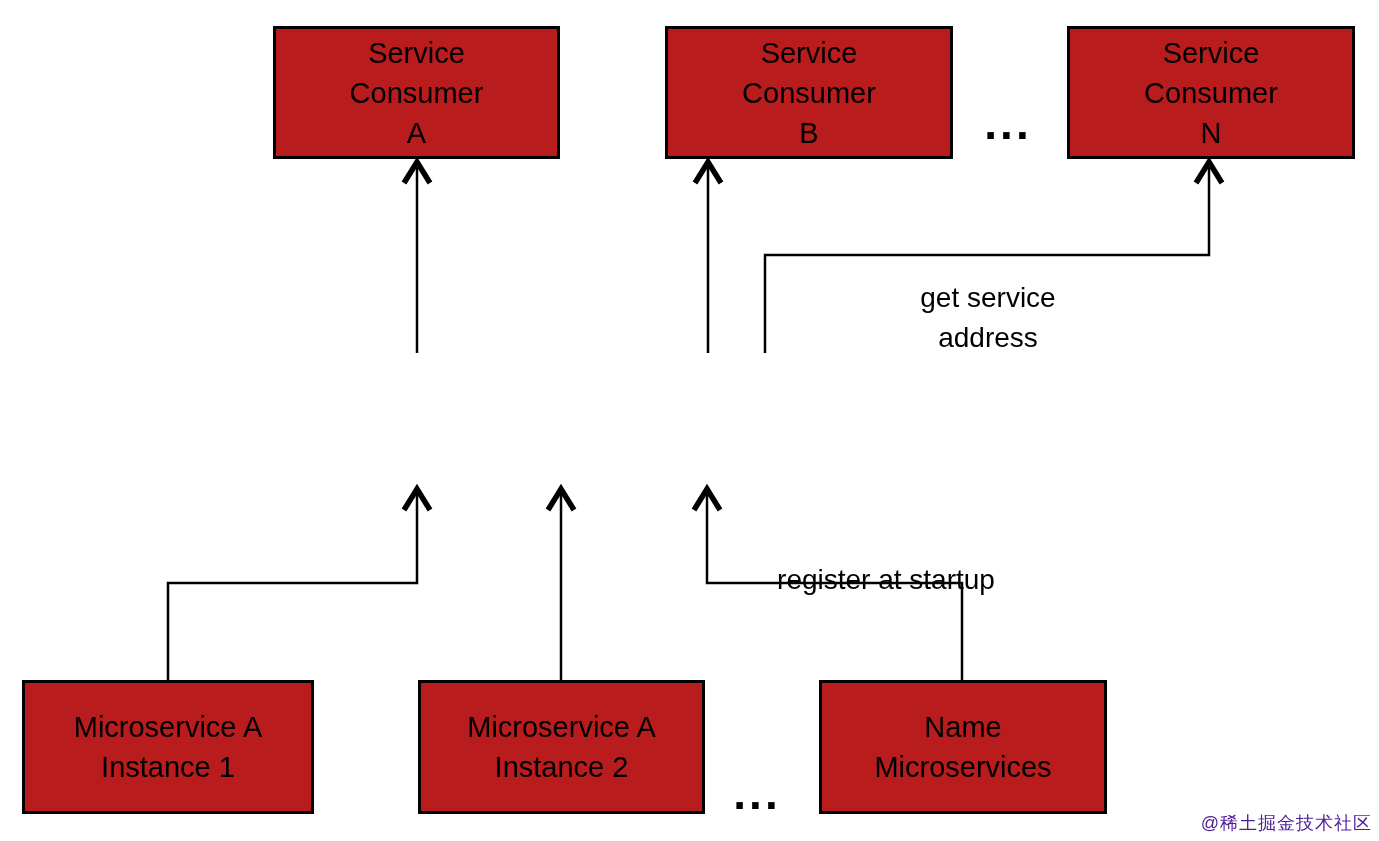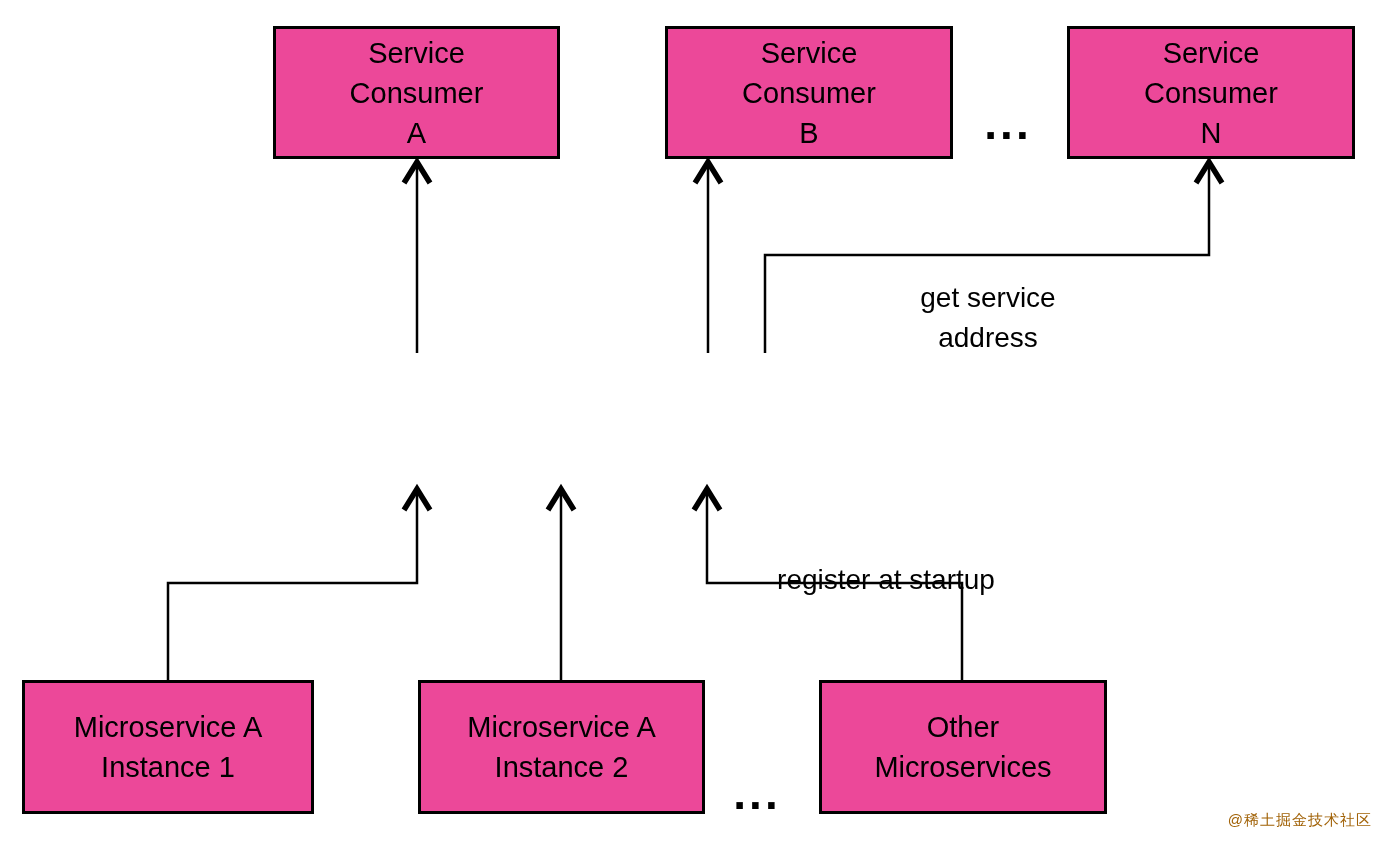--- a/index.html
+++ b/index.html
@@ -21,21 +21,21 @@
     left: 0;
     top: 0;
     width: 1379px;
     height: 841px;
     z-index: 1;
   }
   .node {
     position: absolute;
     box-sizing: border-box;
     border: 3px solid #000000;
-    background: #ec4899;
+    background: #b91c1c;
     display: flex;
     align-items: center;
     justify-content: center;
     text-align: center;
     white-space: pre-line;
     font-size: 29px;
     line-height: 40px;
     z-index: 2;
   }
   .node-consumer-a { left: 273px; top: 26px;  width: 287px; height: 133px; }
@@ -73,23 +73,23 @@
     letter-spacing: 3px;
     z-index: 2;
   }
   .ellipsis-top    { left: 968px; top: 95px; }
   .ellipsis-bottom { left: 717px; top: 765px; }
 
   .watermark {
     position: absolute;
     right: 7px;
     top: 811px;
-    font-size: 15px;
+    font-size: 18px;
     letter-spacing: 1px;
-    color: #a16207;
+    color: #4c1d95;
     z-index: 2;
   }
 </style>
 </head>
 <body>
 
 <div class="canvas">
 
   <svg class="connectors" viewBox="0 0 1379 841" xmlns="http://www.w3.org/2000/svg" fill="none" stroke="#000000">
 
@@ -156,19 +156,19 @@
   </div>
 
   <div class="node node-instance-2">
     <span>Microservice A
 Instance 2</span>
   </div>
 
   <div class="ellipsis ellipsis-bottom">...</div>
 
   <div class="node node-other">
-    <span>Other
+    <span>Name
 Microservices</span>
   </div>
 
   <div class="watermark">@稀土掘金技术社区</div>
 
 </div>
 
 </body></html>

